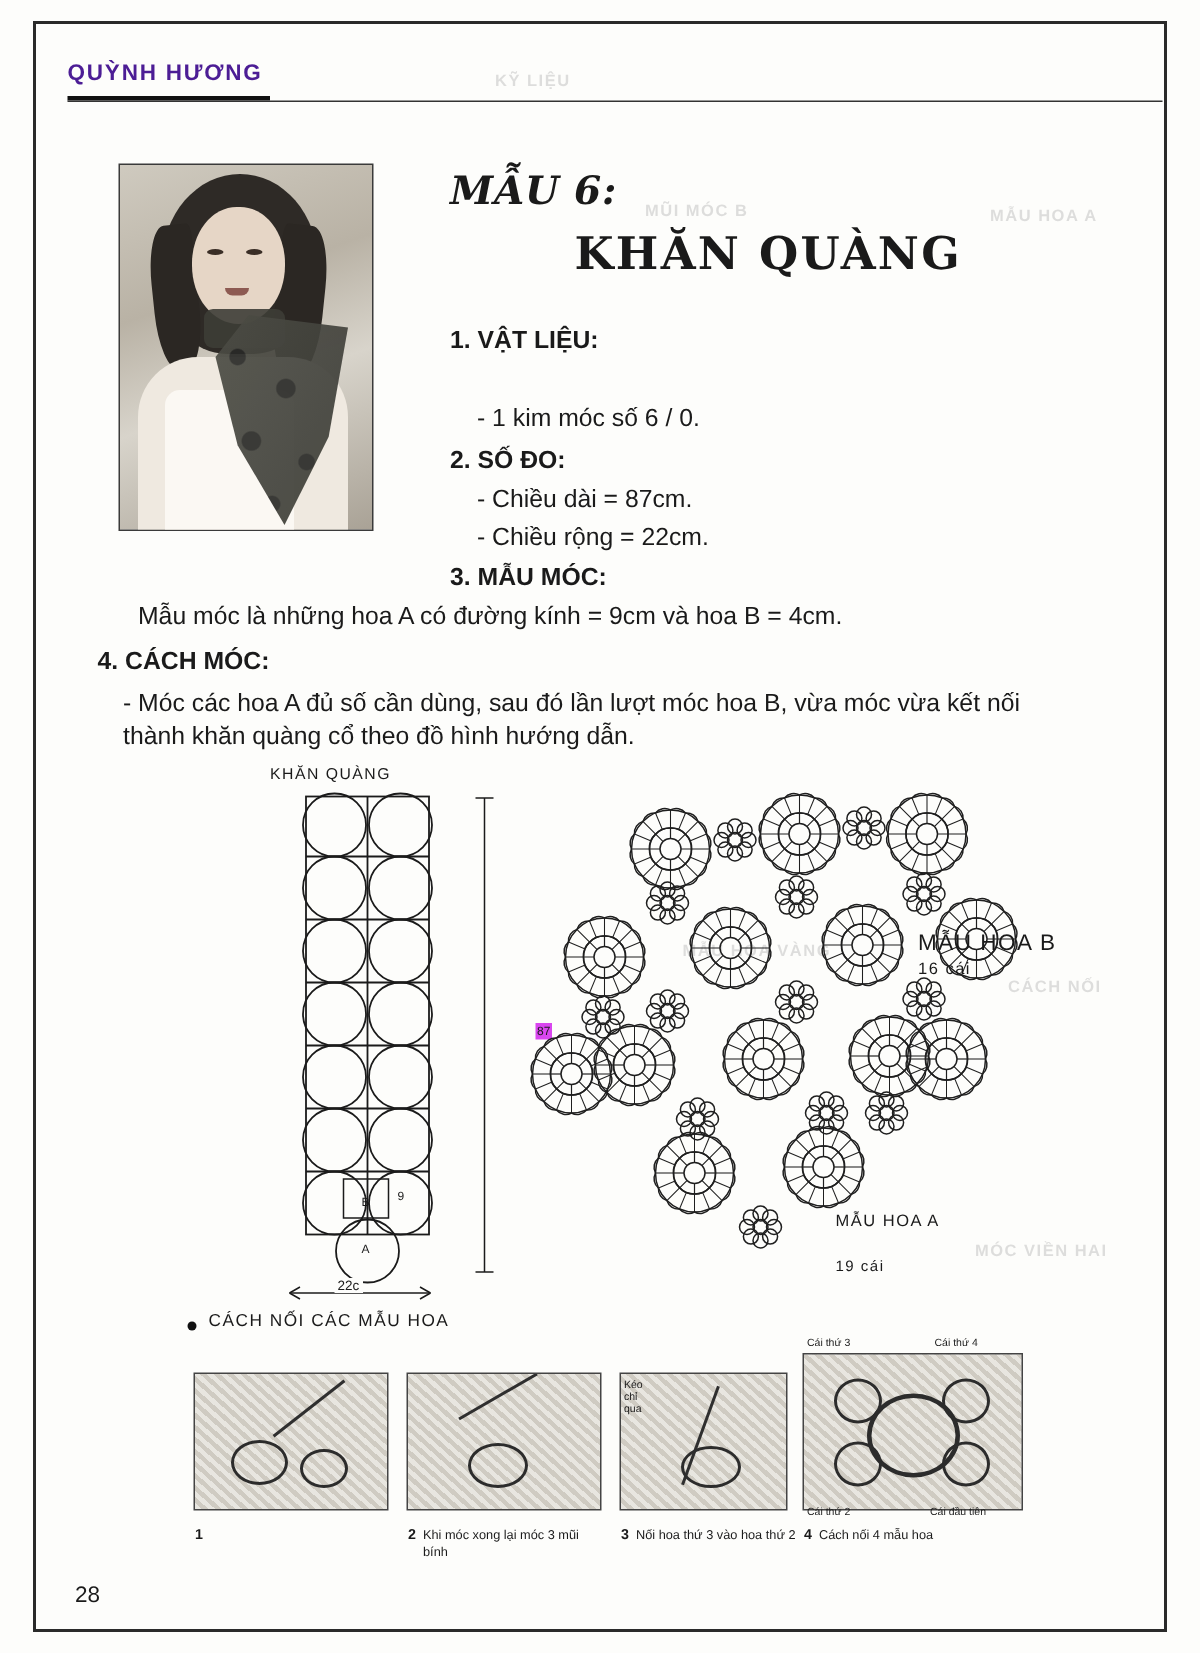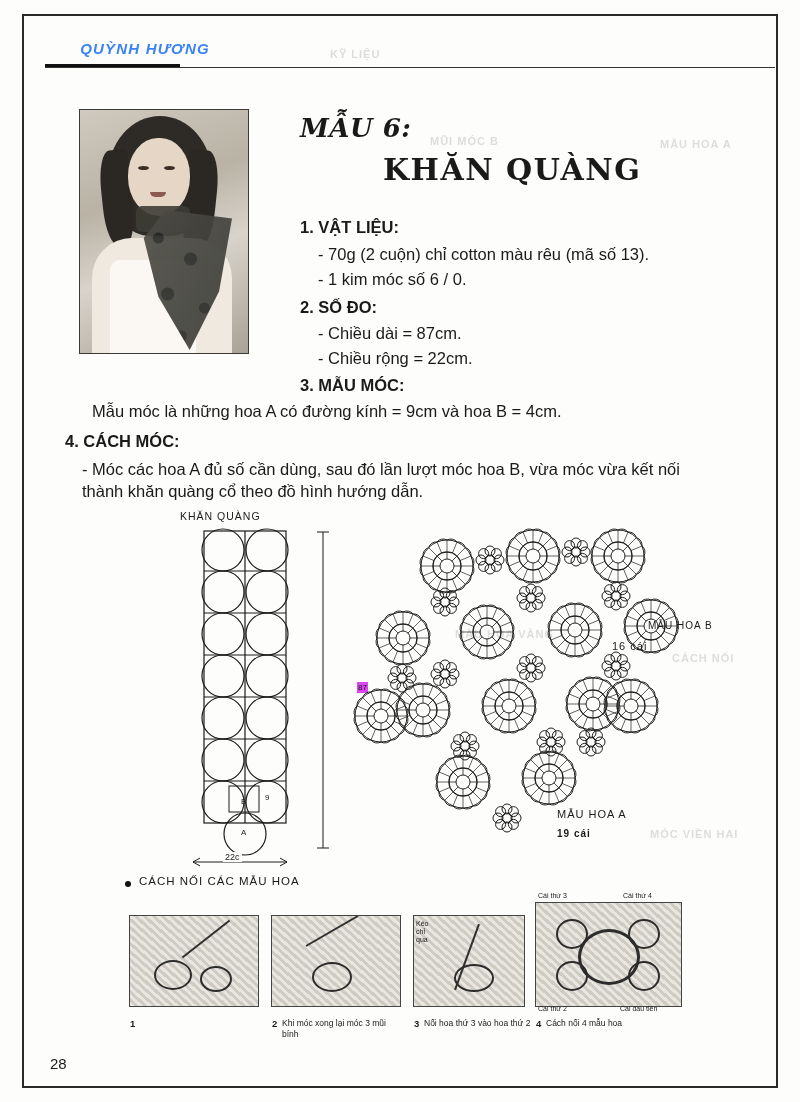--- a/index.html
+++ b/index.html
@@ -48,23 +48,21 @@
   
   .header {
     position: absolute;
     left: 45px; top: 40px;
     width: 200px;
   }
   .header-title {
     font-size: 15px;
     font-weight: bold;
     letter-spacing: 1.2px;
-    color: #3b82f6;
-    font-style: italic;
-    text-align: center;
+    color: #4c1d95;
   }
   .header-underline {
     position: absolute;
     left: 45px; top: 64px;
     width: 135px; height: 3px;
     background: #111;
   }
   .header-rule {
     position: absolute;
     left: 45px; top: 67px;
@@ -296,21 +294,20 @@
     <div class="body"></div>
     <div class="top"></div>
     <div class="neck-band"></div>
     <div class="scarf"></div>
   </div>
 
   <div class="mau6">MẪU 6:</div>
   <div class="khanquang">KHĂN QUÀNG</div>
 
   <div class="sec" style="left:300px; top:218px;">1. VẬT LIỆU:</div>
-  <div class="line" style="left:318px; top:245px;">- 70g (2 cuộn) chỉ cotton màu rêu (mã số 13).</div>
   <div class="line" style="left:318px; top:270px;">- 1 kim móc số 6 / 0.</div>
 
   <div class="sec" style="left:300px; top:298px;">2. SỐ ĐO:</div>
   <div class="line" style="left:318px; top:324px;">- Chiều dài = 87cm.</div>
   <div class="line" style="left:318px; top:349px;">- Chiều rộng = 22cm.</div>
 
   <div class="sec" style="left:300px; top:376px;">3. MẪU MÓC:</div>
   <div class="wide" style="left:92px; top:400px;">Mẫu móc là những hoa A có đường kính = 9cm và hoa B = 4cm.</div>
 
   <div class="sec" style="left:45px; top:432px;margin-left:20px;">4. CÁCH MÓC:</div>
@@ -473,24 +470,24 @@
       <use href="#flowerB" transform="translate(110,154)"></use>
       <use href="#flowerB" transform="translate(196,148)"></use>
       <use href="#flowerB" transform="translate(281,146)"></use>
       <use href="#flowerB" transform="translate(130,226)"></use>
       <use href="#flowerB" transform="translate(216,222)"></use>
       <use href="#flowerB" transform="translate(67,158)"></use>
       <use href="#flowerB" transform="translate(172,298)"></use>
       <use href="#flowerB" transform="translate(256,222)"></use>
     </svg>
 
-    <div class="lbl" style="left:567px; top:120px; font-size:10px;margin-left:36px;">MẪU HOA B</div>
+    <div class="lbl" style="left:567px; top:120px; font-size:15px;">MẪU HOA B</div>
     <div class="lbl" style="left:567px; top:140px; font-size:11px;">16 cái</div>
     <div class="lbl" style="left:512px; top:308px; font-size:11px;">MẪU HOA A</div>
-    <div class="lbl" style="left:512px; top:328px; font-size:10px;font-weight:bold;">19 cái</div>
+    <div class="lbl" style="left:512px; top:339px; font-size:10px;">19 cái</div>
 
     <div class="bullet-dot" style="left:80px; top:381px;"></div>
     <div class="lbl" style="left:94px; top:375px; font-size:11.5px;">CÁCH NỐI CÁC MẪU HOA</div>
 
     <div class="photo-sm" style="left:84px; top:415px; width:128px; height:90px;">
       <div class="hook" style="left:46px; top:22px;"></div>
       <div class="blob" style="left:24px; top:44px; width:34px; height:26px;"></div>
       <div class="blob" style="left:70px; top:50px; width:28px; height:22px;"></div>
     </div>
     <div class="photo-sm" style="left:226px; top:415px; width:128px; height:90px;">

